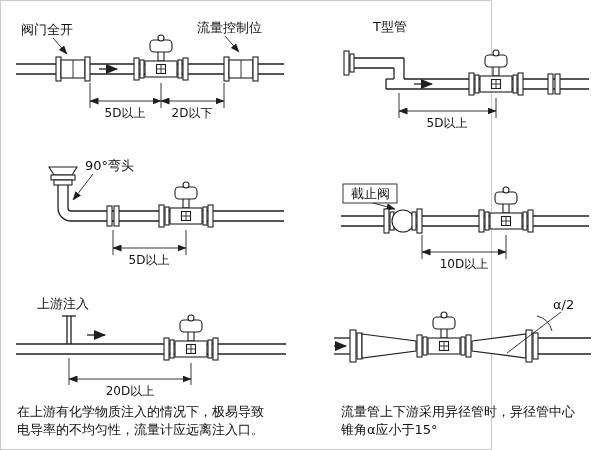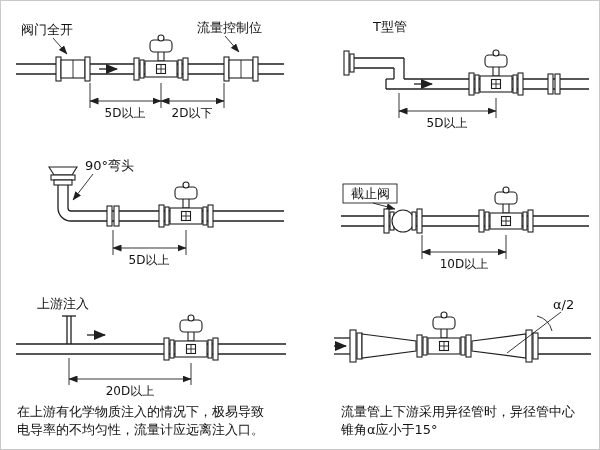--- a/index.html
+++ b/index.html
@@ -1,17 +1,17 @@
 <!DOCTYPE html>
 <html><head>
 <meta charset="utf-8">
 <style>
   html,body { margin:0; padding:0; background:#ffffff; }
   #canvas {
-    width:600px; height:450px;
+    width:492px; height:450px;
     box-sizing:border-box;
     border:1px solid #c9c9c9;
     background:#ffffff;
     position:relative;
     font-family:"DejaVu Sans","Liberation Sans",sans-serif;
   }
   svg { display:block; }
   svg text {
     font-family:"DejaVu Sans","Liberation Sans",sans-serif;
     fill:#111111;

